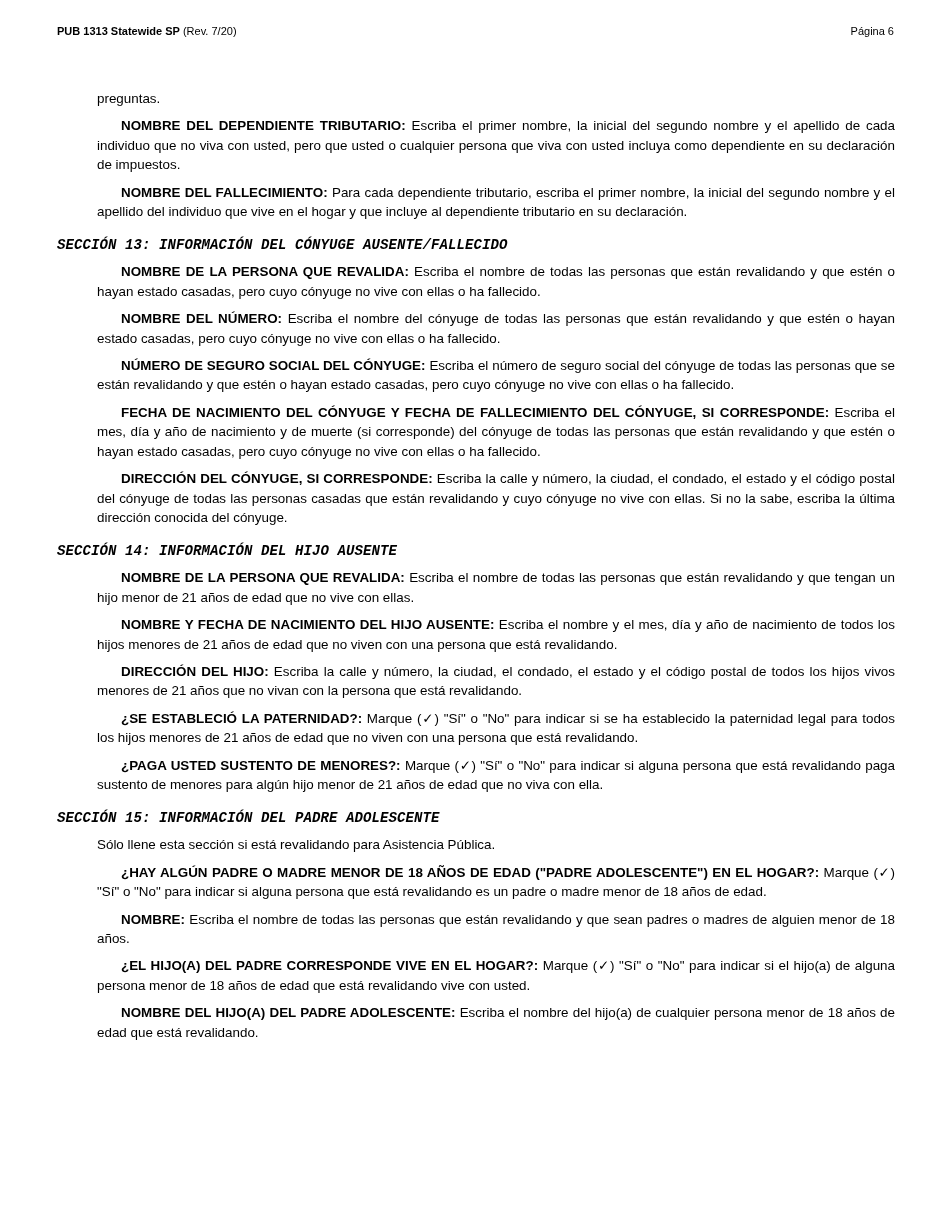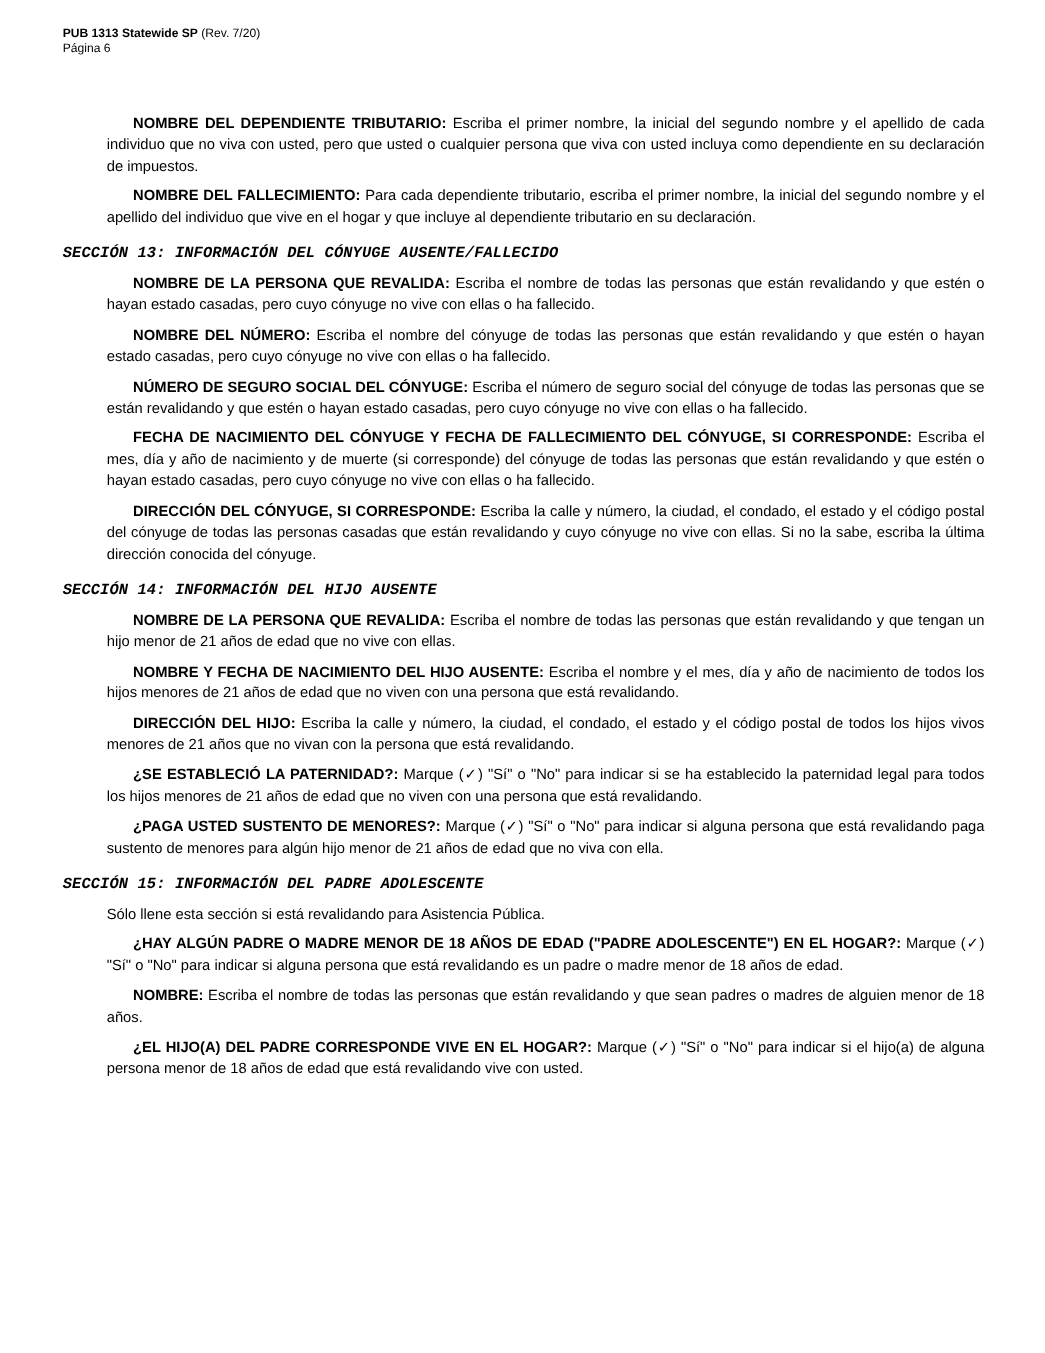--- a/index.html
+++ b/index.html
@@ -11,21 +11,20 @@
     color: #000000;
     font-family: "Liberation Sans", "DejaVu Sans", sans-serif;
   }
   .page-header {
     display: flex;
     justify-content: space-between;
     align-items: baseline;
     padding: 25px 56px 0 57px;
     font-size: 11px;
     line-height: 13px;
-    flex-direction: column;
   }
   .page-header .doc-id strong { font-weight: bold; }
   .doc-body {
     padding: 51px 55px 30px 97px;
   }
   .para {
     font-size: 13.4px;
     line-height: 19.4px;
     text-align: justify;
     margin: 0 0 8px 0;
@@ -46,20 +45,21 @@
 <header class="page-header">
   <div class="doc-id">
     <strong>PUB 1313 Statewide SP</strong>
     <span>(Rev. 7/20)</span>
   </div>
   <div class="page-num">Página 6</div>
 </header>
 
 <main class="doc-body">
 
+  <p class="para"><span>preguntas.</span></p>
 
   <p class="para"><strong>NOMBRE DEL DEPENDIENTE TRIBUTARIO:</strong> <span>Escriba el primer nombre, la inicial del segundo nombre y el apellido de cada individuo que no viva con usted, pero que usted o cualquier persona que viva con usted incluya como dependiente en su declaración de impuestos.</span></p>
 
   <p class="para"><strong>NOMBRE DEL FALLECIMIENTO:</strong> <span>Para cada dependiente tributario, escriba el primer nombre, la inicial del segundo nombre y el apellido del individuo que vive en el hogar y que incluye al dependiente tributario en su declaración.</span></p>
 
   <h2 class="section-heading">SECCIÓN 13: INFORMACIÓN DEL CÓNYUGE AUSENTE/FALLECIDO</h2>
 
   <p class="para"><strong>NOMBRE DE LA PERSONA QUE REVALIDA:</strong> <span>Escriba el nombre de todas las personas que están revalidando y que estén o hayan estado casadas, pero cuyo cónyuge no vive con ellas o ha fallecido.</span></p>
 
   <p class="para"><strong>NOMBRE DEL NÚMERO:</strong> <span>Escriba el nombre del cónyuge de todas las personas que están revalidando y que estén o hayan estado casadas, pero cuyo cónyuge no vive con ellas o ha fallecido.</span></p>
@@ -85,14 +85,15 @@
   <h2 class="section-heading">SECCIÓN 15: INFORMACIÓN DEL PADRE ADOLESCENTE</h2>
 
   <p class="para"><span>Sólo llene esta sección si está revalidando para Asistencia Pública.</span></p>
 
   <p class="para"><strong>¿HAY ALGÚN PADRE O MADRE MENOR DE 18 AÑOS DE EDAD ("PADRE ADOLESCENTE") EN EL HOGAR?:</strong> <span>Marque (✓) "Sí" o "No" para indicar si alguna persona que está revalidando es un padre o madre menor de 18 años de edad.</span></p>
 
   <p class="para"><strong>NOMBRE:</strong> <span>Escriba el nombre de todas las personas que están revalidando y que sean padres o madres de alguien menor de 18 años.</span></p>
 
   <p class="para"><strong>¿EL HIJO(A) DEL PADRE CORRESPONDE VIVE EN EL HOGAR?:</strong> <span>Marque (✓) "Sí" o "No" para indicar si el hijo(a) de alguna persona menor de 18 años de edad que está revalidando vive con usted.</span></p>
 
+  <p class="para"><strong>NOMBRE DEL HIJO(A) DEL PADRE ADOLESCENTE:</strong> <span>Escriba el nombre del hijo(a) de cualquier persona menor de 18 años de edad que está revalidando.</span></p>
 
 </main>
 
 </body></html>

